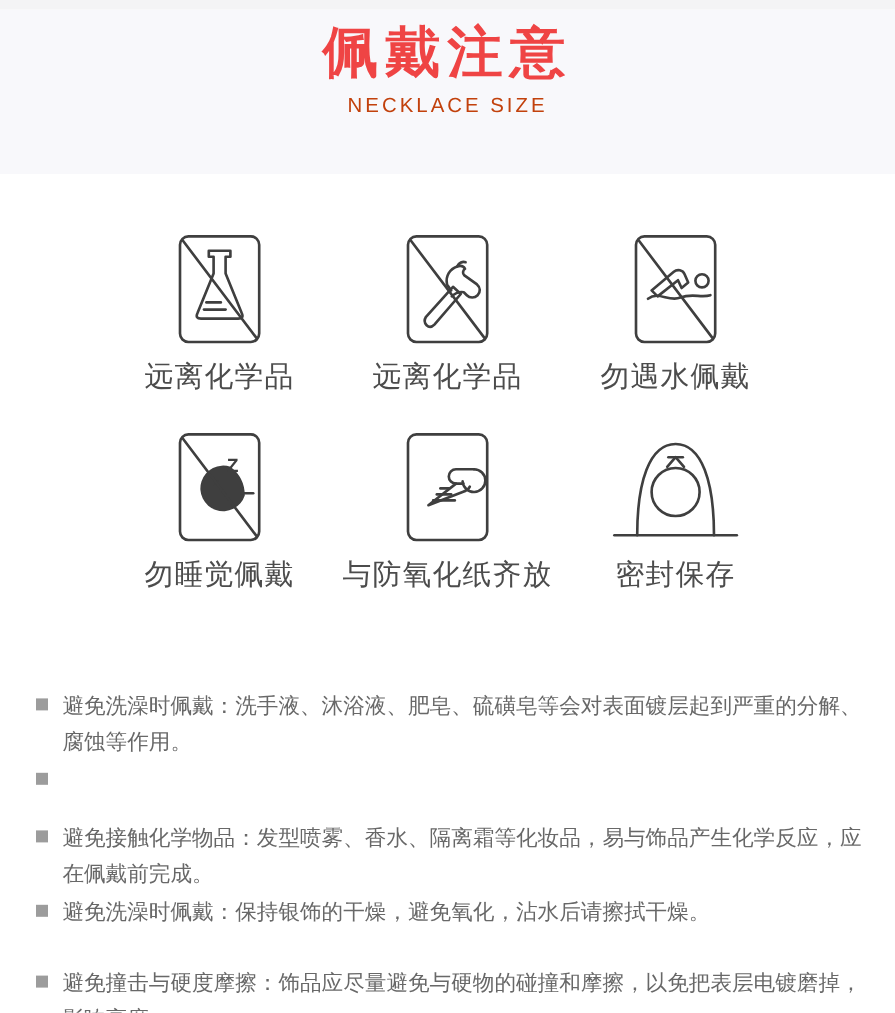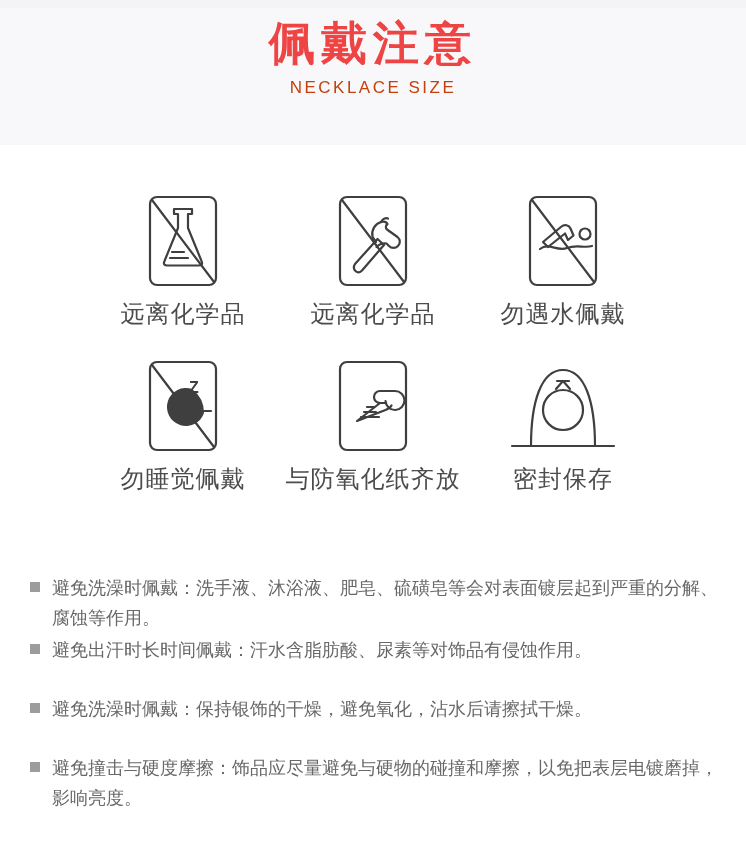--- a/index.html
+++ b/index.html
@@ -186,21 +186,24 @@
 
 </section>
 
 <section class="notes">
   <div class="note mb-sm">
     <span class="bullet"></span>
     <p>避免洗澡时佩戴：洗手液、沐浴液、肥皂、硫磺皂等会对表面镀层起到严重的分解、腐蚀等作用。</p>
   </div>
   <div class="note mb-lg">
     <span class="bullet"></span>
-    <p>避免出汗时长时间佩戴：汗水含脂肪酸、尿素等对饰品有侵蚀作用。</p>
+  </div>
+  <div class="note mb-sm">
+    <span class="bullet"></span>
+    <p>避免接触化学物品：发型喷雾、香水、隔离霜等化妆品，易与饰品产生化学反应，应在佩戴前完成。</p>
   </div>
   <div class="note mb-lg">
     <span class="bullet"></span>
     <p>避免洗澡时佩戴：保持银饰的干燥，避免氧化，沾水后请擦拭干燥。</p>
   </div>
   <div class="note">
     <span class="bullet"></span>
     <p>避免撞击与硬度摩擦：饰品应尽量避免与硬物的碰撞和摩擦，以免把表层电镀磨掉，影响亮度。</p>
   </div>
 </section>

